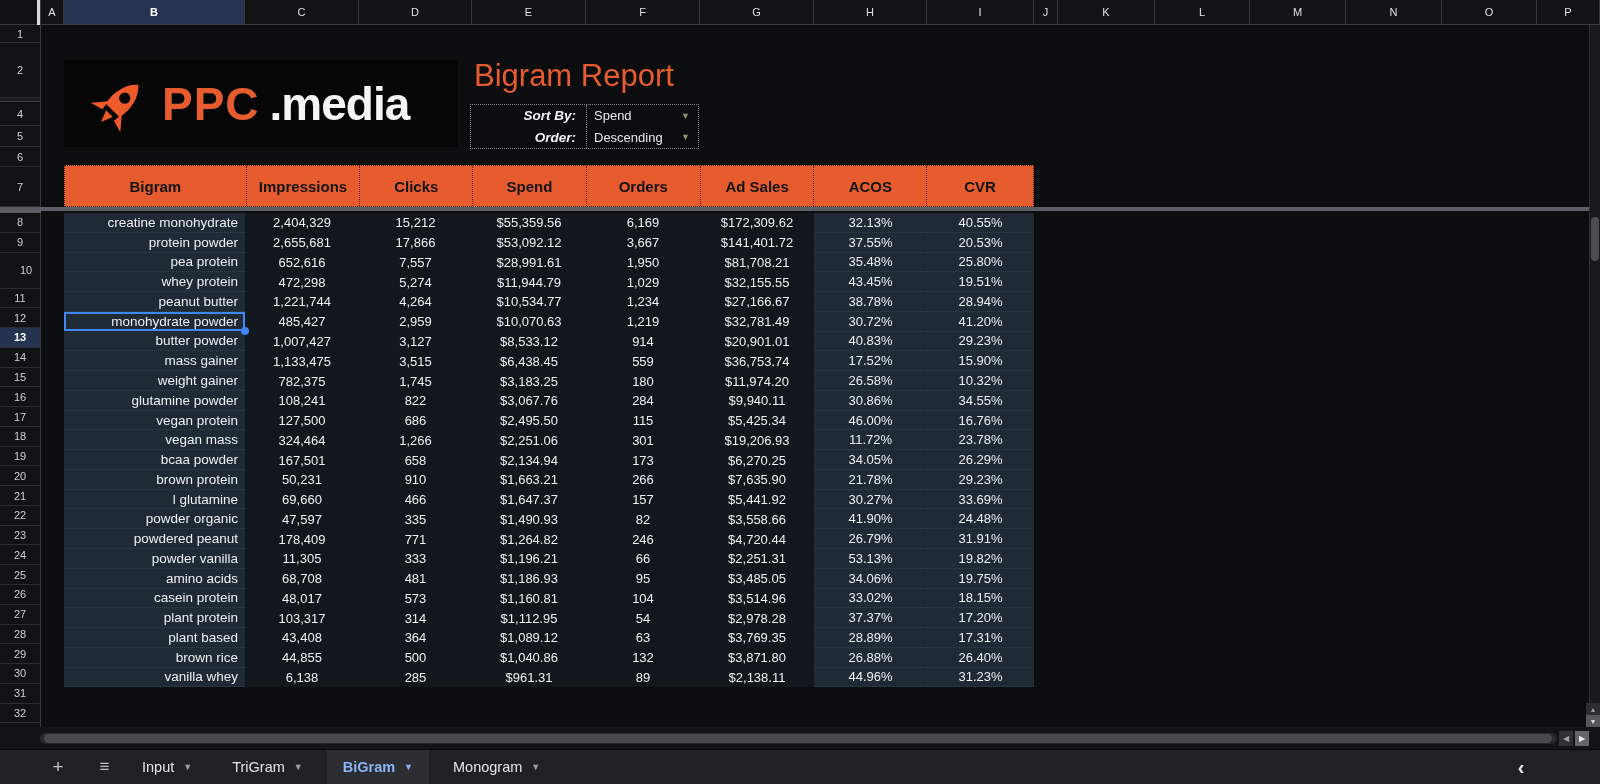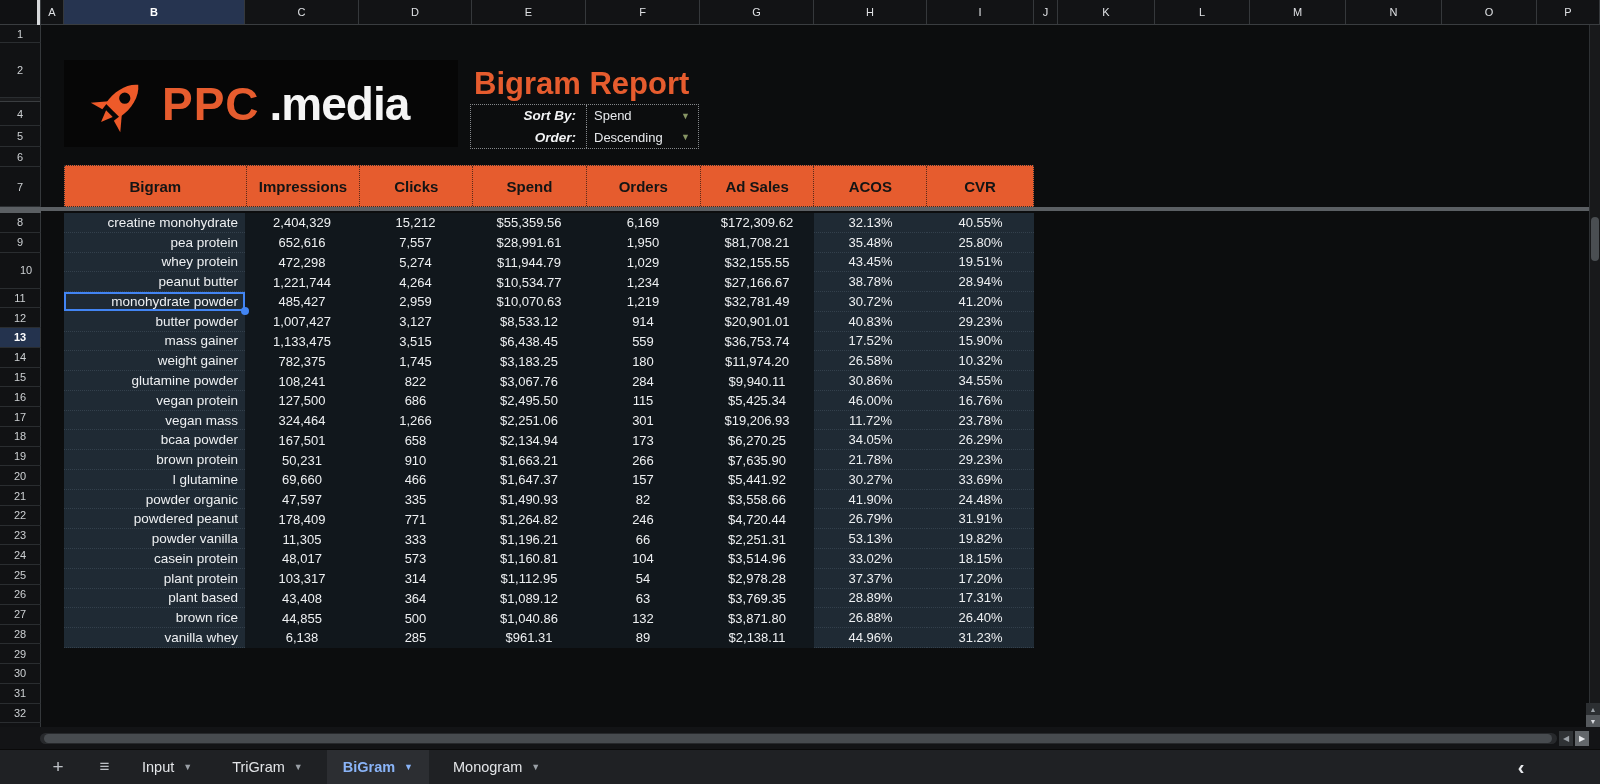--- a/index.html
+++ b/index.html
@@ -36,21 +36,21 @@
   #grid-edge{position:absolute;left:1589px;top:25px;width:1px;height:702px;background:#2e3134;}
 
   
   #logo{position:absolute;left:64px;top:60px;width:394px;height:87px;background:#060606;
     display:flex;align-items:center;padding-left:26px;}
   #logo svg{width:58px;height:58px;margin-right:14px;}
   .logo-brand{font-size:46px;font-weight:800;color:var(--accent-orange);letter-spacing:1px;}
   .logo-suffix{font-size:46px;font-weight:800;color:#f5f5f5;margin-left:10px;letter-spacing:-1px;}
 
   
-  #report-title{position:absolute;left:474px;top:66px;font-size:31px;font-weight:700;
+  #report-title{position:absolute;left:474px;top:58px;font-size:31px;font-weight:400;
     color:var(--accent-orange);letter-spacing:0px;}
 
   
   #sort-panel{position:absolute;left:470px;top:104px;width:229px;height:45px;
     border:1px dotted #85888b;display:grid;grid-template-columns:115px 1fr;grid-template-rows:1fr 1fr;}
   .sp-label{display:flex;align-items:center;justify-content:flex-end;padding-right:10px;
     font-size:13.5px;font-weight:bold;font-style:italic;color:#f2f3f4;}
   .sp-value{display:flex;align-items:center;border-left:1px dotted #85888b;padding-left:7px;
     font-size:13px;color:#e8eaed;position:relative;cursor:pointer;}
   .sp-caret{position:absolute;right:8px;font-size:9px;color:#879564;}
@@ -213,20 +213,30 @@
         <div class="cell bigram blue" style="width: 181px;">creatine monohydrate</div>
         <div class="cell dark" style="width: 114px;">2,404,329</div>
         <div class="cell dark" style="width: 113px;">15,212</div>
         <div class="cell dark" style="width: 114px;">$55,359.56</div>
         <div class="cell dark" style="width: 114px;">6,169</div>
         <div class="cell dark" style="width: 114px;">$172,309.62</div>
         <div class="cell blue" style="width: 113px;">32.13%</div>
         <div class="cell blue" style="width: 107px;">40.55%</div>
       </div>
       <div class="row" style="height: 19.769px;">
+        <div class="cell bigram blue" style="width: 181px;">protein powder</div>
+        <div class="cell dark" style="width: 114px;">2,655,681</div>
+        <div class="cell dark" style="width: 113px;">17,866</div>
+        <div class="cell dark" style="width: 114px;">$53,092.12</div>
+        <div class="cell dark" style="width: 114px;">3,667</div>
+        <div class="cell dark" style="width: 114px;">$141,401.72</div>
+        <div class="cell blue" style="width: 113px;">37.55%</div>
+        <div class="cell blue" style="width: 107px;">20.53%</div>
+      </div>
+      <div class="row" style="height: 19.769px;">
         <div class="cell bigram blue" style="width: 181px;">pea protein</div>
         <div class="cell dark" style="width: 114px;">652,616</div>
         <div class="cell dark" style="width: 113px;">7,557</div>
         <div class="cell dark" style="width: 114px;">$28,991.61</div>
         <div class="cell dark" style="width: 114px;">1,950</div>
         <div class="cell dark" style="width: 114px;">$81,708.21</div>
         <div class="cell blue" style="width: 113px;">35.48%</div>
         <div class="cell blue" style="width: 107px;">25.80%</div>
       </div>
       <div class="row" style="height: 19.769px;">
@@ -371,20 +381,30 @@
       </div>
       <div class="row" style="height: 19.769px;">
         <div class="cell bigram blue" style="width: 181px;">powder vanilla</div>
         <div class="cell dark" style="width: 114px;">11,305</div>
         <div class="cell dark" style="width: 113px;">333</div>
         <div class="cell dark" style="width: 114px;">$1,196.21</div>
         <div class="cell dark" style="width: 114px;">66</div>
         <div class="cell dark" style="width: 114px;">$2,251.31</div>
         <div class="cell blue" style="width: 113px;">53.13%</div>
         <div class="cell blue" style="width: 107px;">19.82%</div>
+      </div>
+      <div class="row" style="height: 19.769px;">
+        <div class="cell bigram blue" style="width: 181px;">amino acids</div>
+        <div class="cell dark" style="width: 114px;">68,708</div>
+        <div class="cell dark" style="width: 113px;">481</div>
+        <div class="cell dark" style="width: 114px;">$1,186.93</div>
+        <div class="cell dark" style="width: 114px;">95</div>
+        <div class="cell dark" style="width: 114px;">$3,485.05</div>
+        <div class="cell blue" style="width: 113px;">34.06%</div>
+        <div class="cell blue" style="width: 107px;">19.75%</div>
       </div>
       <div class="row" style="height: 19.769px;">
         <div class="cell bigram blue" style="width: 181px;">casein protein</div>
         <div class="cell dark" style="width: 114px;">48,017</div>
         <div class="cell dark" style="width: 113px;">573</div>
         <div class="cell dark" style="width: 114px;">$1,160.81</div>
         <div class="cell dark" style="width: 114px;">104</div>
         <div class="cell dark" style="width: 114px;">$3,514.96</div>
         <div class="cell blue" style="width: 113px;">33.02%</div>
         <div class="cell blue" style="width: 107px;">18.15%</div>

